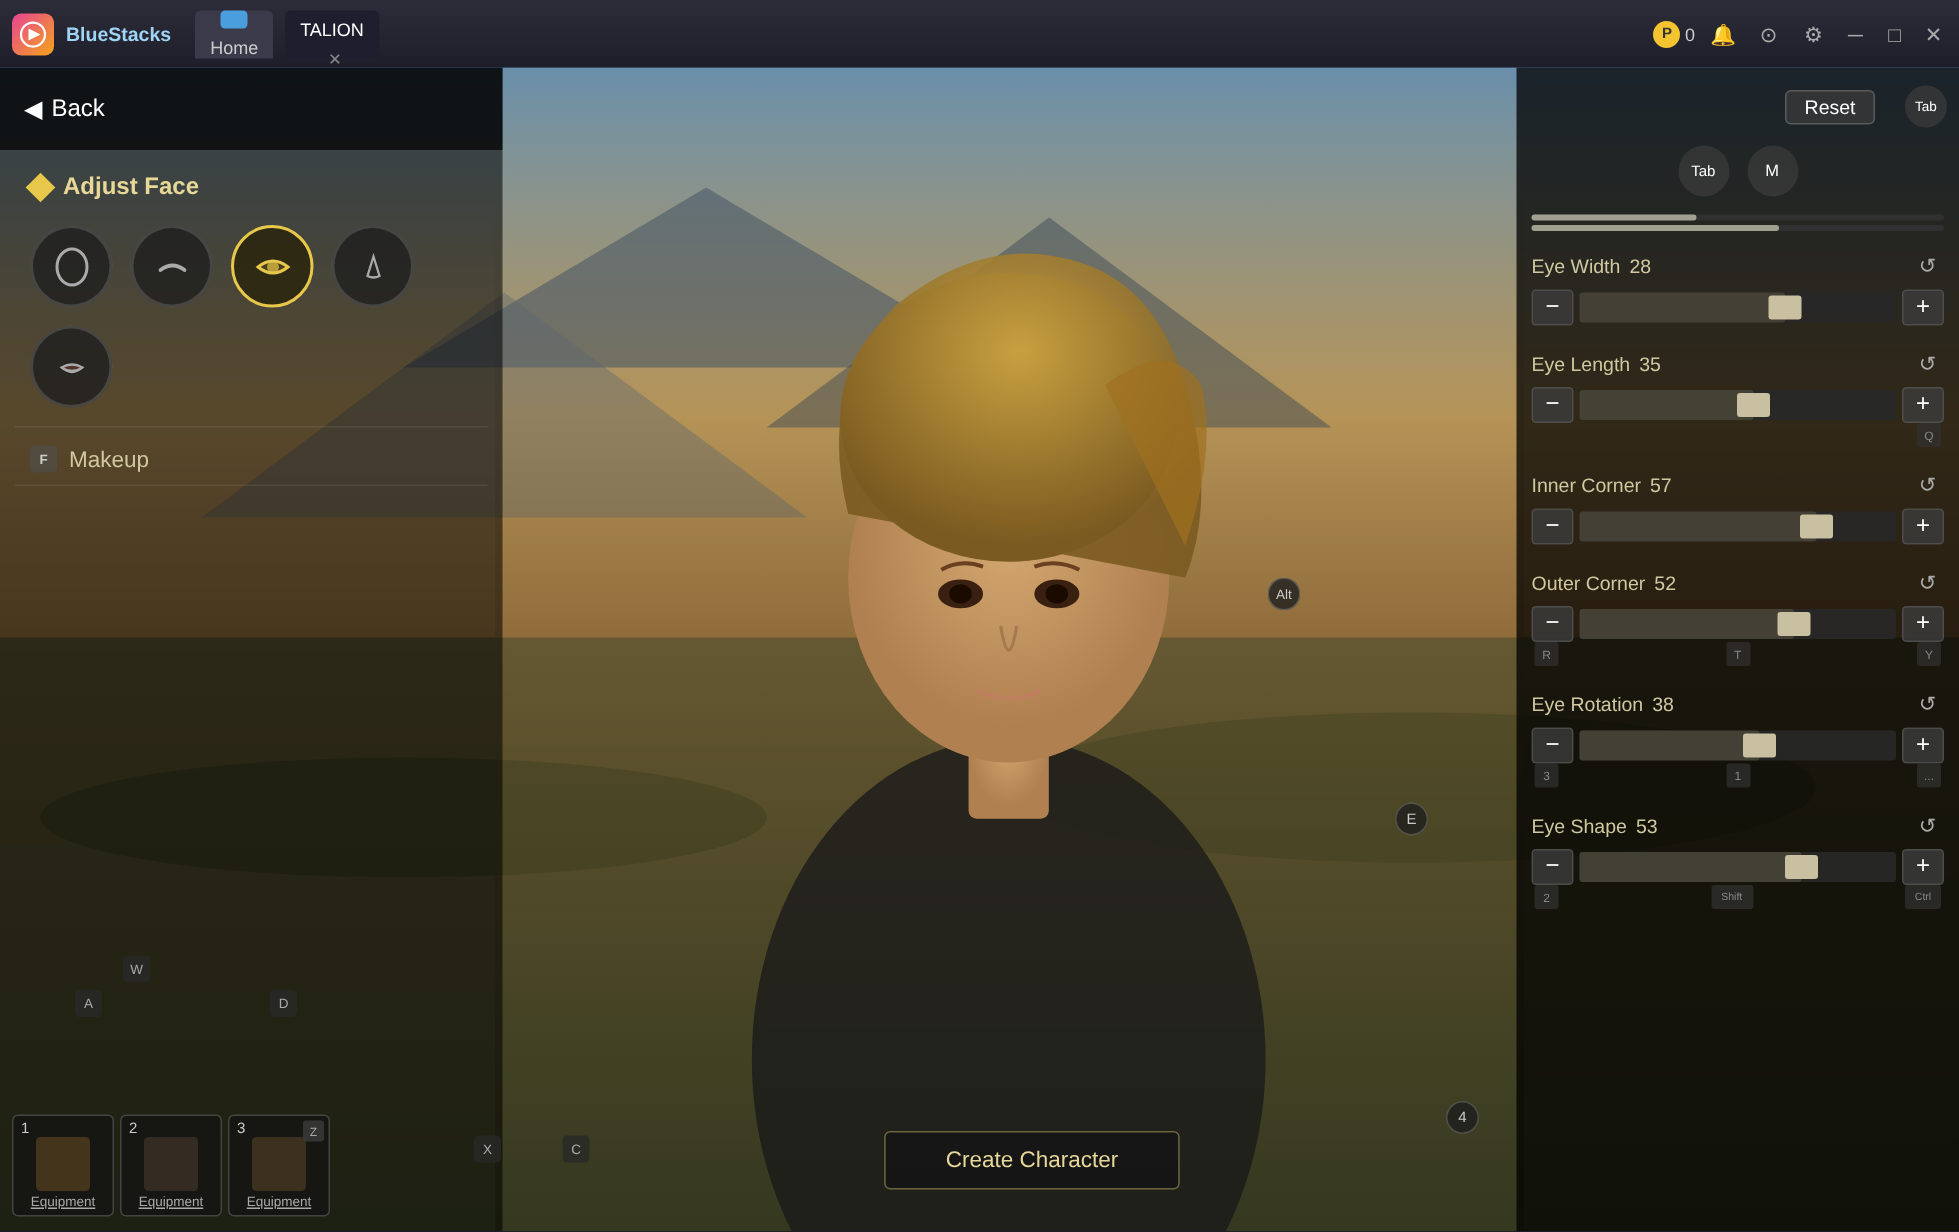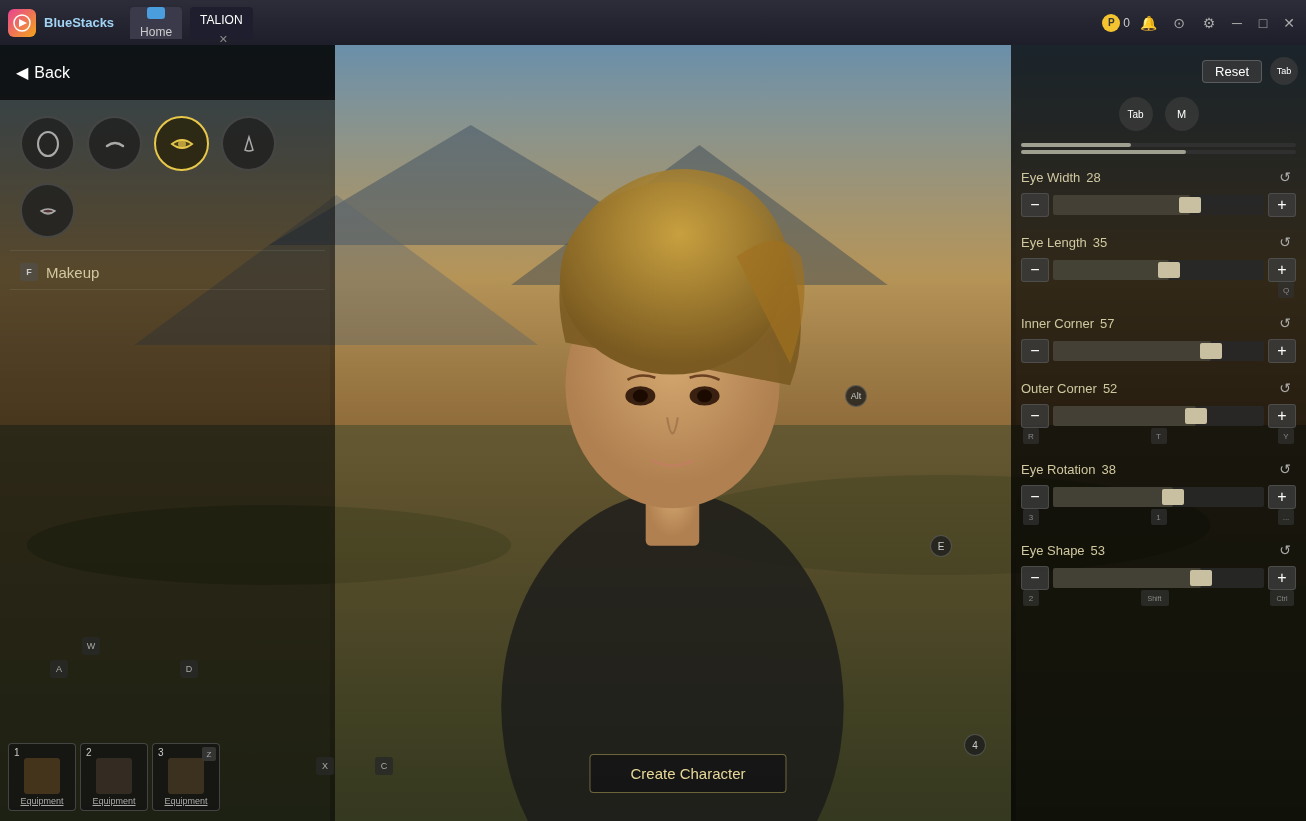--- a/index.html
+++ b/index.html
@@ -336,21 +336,21 @@
       padding: 8px 0;
       overflow-y: auto;
     }
 
     
     .reset-area {
       display: flex;
       justify-content: flex-end;
       align-items: center;
       padding: 4px 8px 8px 8px;
-      gap: 8px;
+      gap: 20px;
     }
     .reset-btn {
       background: rgba(60,60,60,0.7);
       border: 1px solid rgba(150,150,150,0.4);
       border-radius: 4px;
       color: white;
       font-size: 13px;
       padding: 3px 12px;
       cursor: pointer;
     }
@@ -643,20 +643,24 @@
 
     <div class="top-bar">
       <div class="back-btn">
         <span>◀</span>
         <span>Back</span>
       </div>
     </div>
 
 
     <div class="adjust-face-section">
+      <div class="section-header">
+        <div class="diamond-icon"></div>
+        <span>Adjust Face</span>
+      </div>
       <div class="face-icons-row">
 
         <div class="face-icon-btn">
           <svg viewBox="0 0 28 28" fill="none">
             <ellipse cx="14" cy="14" rx="10" ry="12" stroke="#aaa" stroke-width="2"></ellipse>
           </svg>
         </div>
 
         <div class="face-icon-btn">
           <svg viewBox="0 0 28 28" fill="none">

